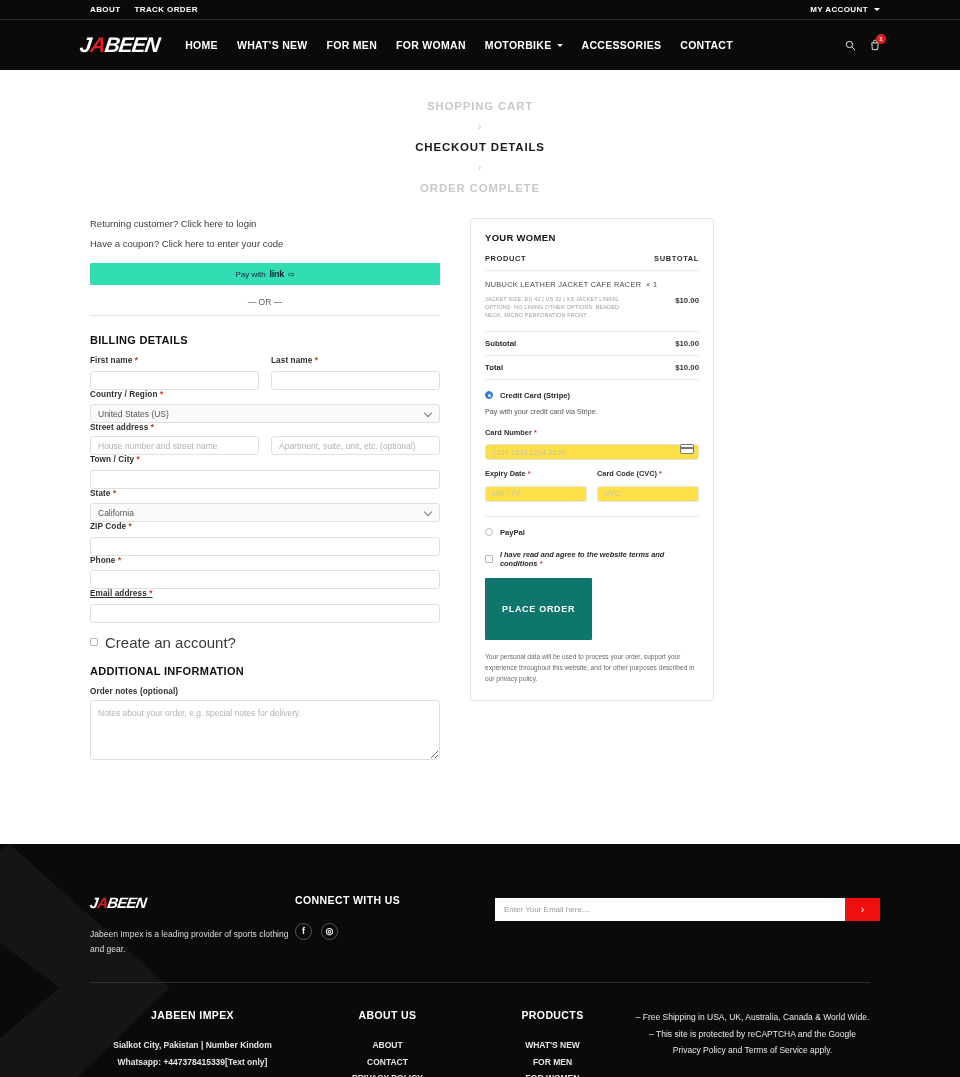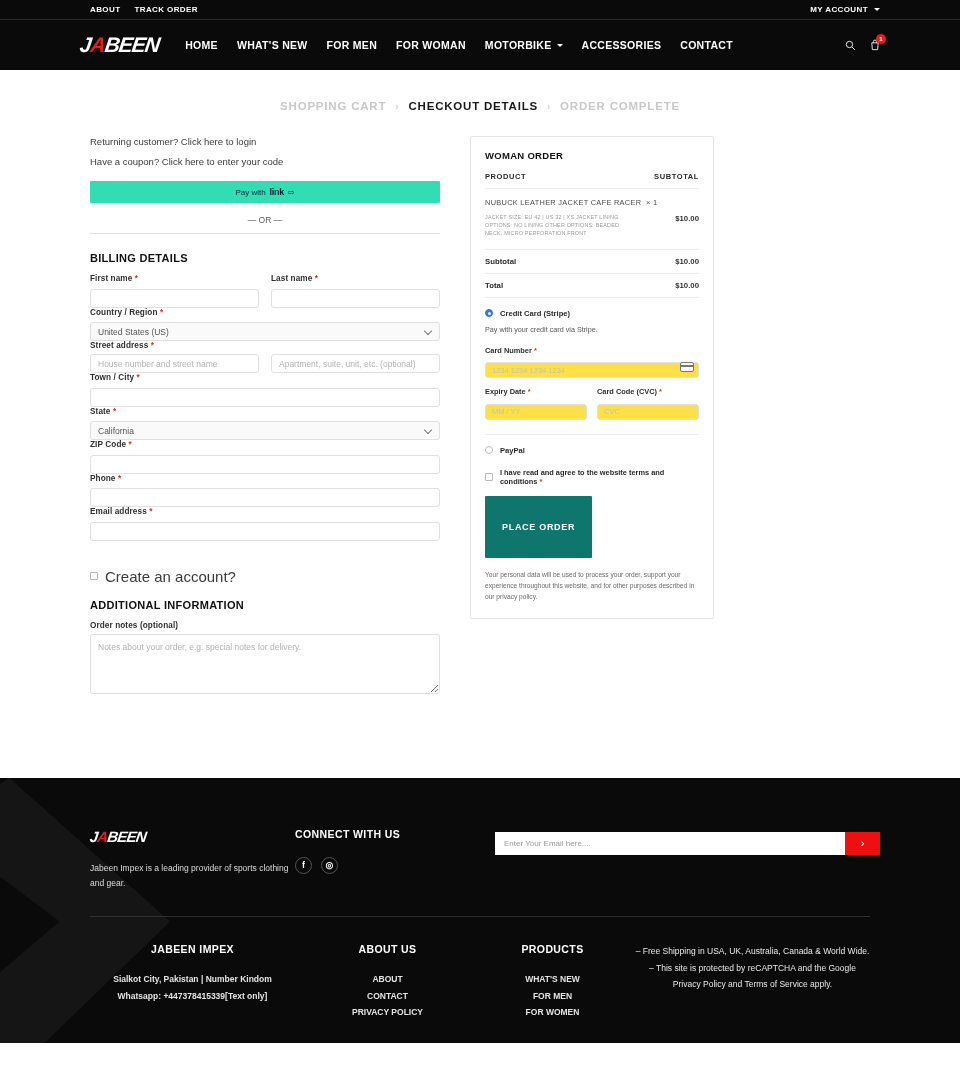--- a/index.html
+++ b/index.html
@@ -74,21 +74,21 @@
     font-size: 6px; font-weight: 700;
     width: 10px; height: 10px; border-radius: 50%;
     display: flex; align-items: center; justify-content: center;
     line-height: 1;
   }
 
   
   .breadcrumb {
     padding: 30px 16px 24px;
     display: flex; justify-content: center; align-items: center; gap: 9px;
-    font-size: 11.5px; letter-spacing: .8px; font-weight: 600;
+    font-size: 11.5px; letter-spacing: .8px; font-weight: 600; flex-direction: column;
   }
   .bc-step { color: #c9c9c9; }
   .bc-step.active { color: #1a1a1a; font-weight: 700; }
   .bc-sep { color: #d4d4d4; font-size: 10px; }
 
   
   .page {
     width: 800px; margin: 0 auto;
     display: flex; gap: 0; align-items: flex-start;
     padding-bottom: 60px;
@@ -153,21 +153,21 @@
   .sel-wrap { position: relative; }
   .sel-wrap::after {
     content: ''; position: absolute; right: 9px; top: 7px;
     width: 5px; height: 5px;
     border-right: 1.2px solid #777; border-bottom: 1.2px solid #777;
     transform: rotate(45deg); pointer-events: none;
   }
   .row2 { display: flex; gap: 12px; }
   .row2 > div { flex: 1; }
   .fgroup { }
-  .fgroup.tight { margin-bottom: 27px; }
+  .fgroup.tight { margin-bottom: 11px; text-decoration: underline; }
 
   .cb-row { display: flex; align-items: center; gap: 7px; margin: 9px 0 14px; }
   .cb {
     width: 8px; height: 8px; border: 1px solid #b9b9b9;
     border-radius: 1px; background: #fff; cursor: pointer; flex:none;
   }
   .cb-row span { font-size: 15px; color: #3b3b3b; }
 
   textarea.notes {
     width: 100%; height: 60px;
@@ -248,21 +248,21 @@
     position: absolute; right: 5px; top: 3px;
     width: 14px; height: 10px; border: 1px solid #777;
     border-radius: 2px; background: #fff;
   }
   .card-chip::before {
     content:''; position:absolute; left:0; top:2px;
     width:100%; height:2px; background:#777;
   }
   .pay-divider { border-top: 1px solid #ececec; margin-top: 14px; }
 
-  .terms-row { display: flex; align-items: center; gap: 7px; margin: 13px 0 10px; }
+  .terms-row { display: flex; align-items: center; gap: 7px; margin: 13px 0 10px; font-style: italic; }
   .terms-row span { font-size: 7.4px; font-weight: 700; color: #2a2a2a; }
   .terms-row .req { color: #c0392b; }
 
   .place-order {
     background: #0f766e; color: #fff; border: none;
     font-size: 9px; font-weight: 800; letter-spacing: .7px;
     padding: 26px 17px; cursor: pointer; border-radius: 1px;
     font-family: "Liberation Sans", sans-serif;
   }
   .privacy-note {
@@ -472,21 +472,21 @@
     </div>
 
     <h3 class="sect">ADDITIONAL INFORMATION</h3>
 
     <label class="fl">Order notes (optional)</label>
     <textarea class="notes" placeholder="Notes about your order, e.g. special notes for delivery." style=""></textarea>
   </div>
 
   <div class="col-right">
     <div class="order-panel">
-      <h3 class="order-title">WOMAN ORDER</h3>
+      <h3 class="order-title">YOUR WOMEN</h3>
 
       <div class="ord-head">
         <span>PRODUCT</span>
         <span>SUBTOTAL</span>
       </div>
 
       <div class="ord-item">
         <div>
           <div class="pname">
             <span>NUBUCK LEATHER JACKET CAFE RACER</span>&nbsp; <span>× 1</span>

